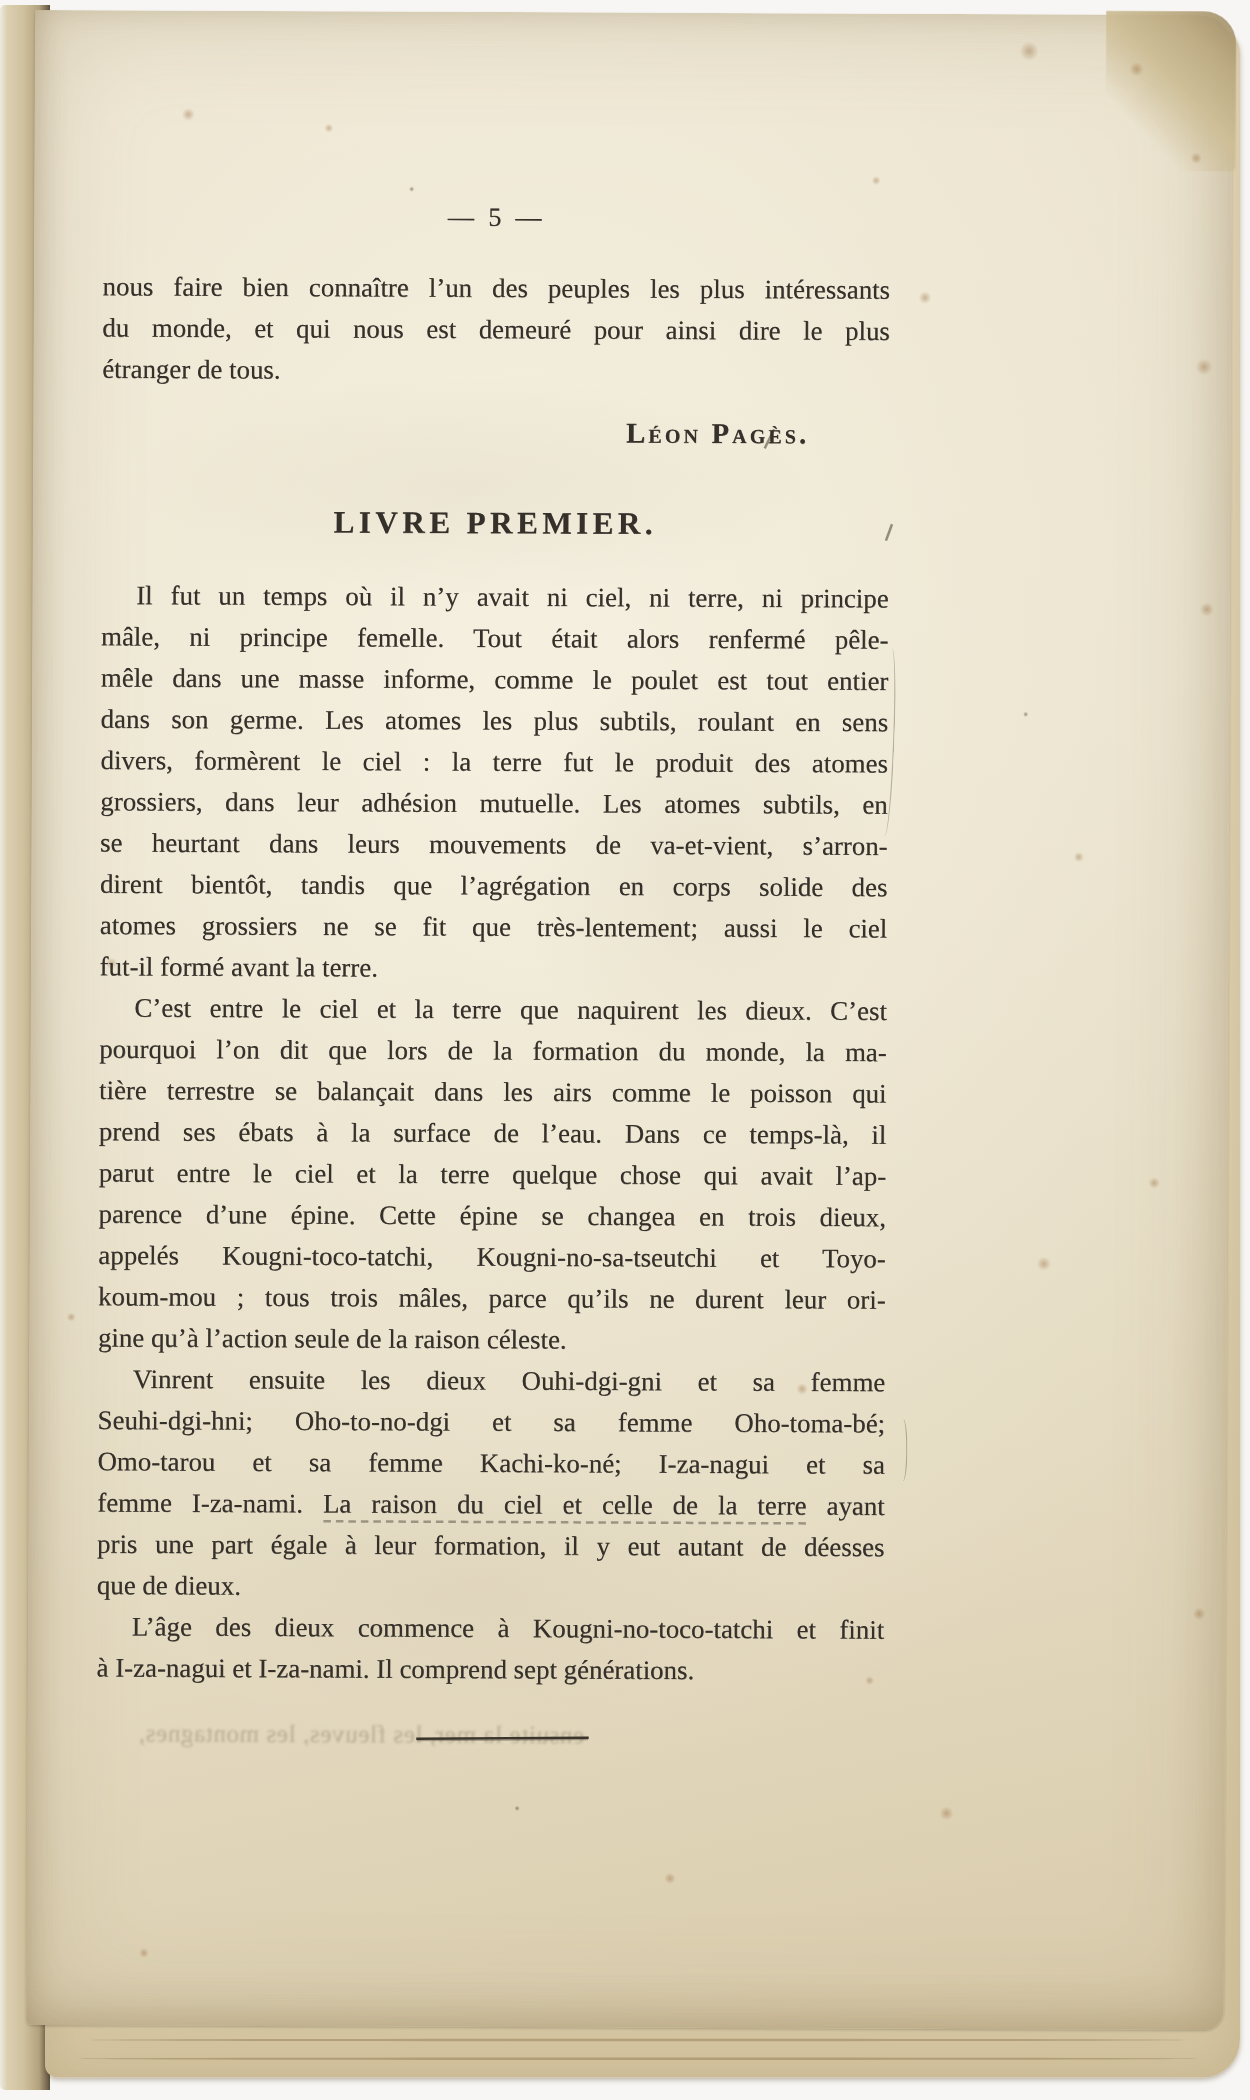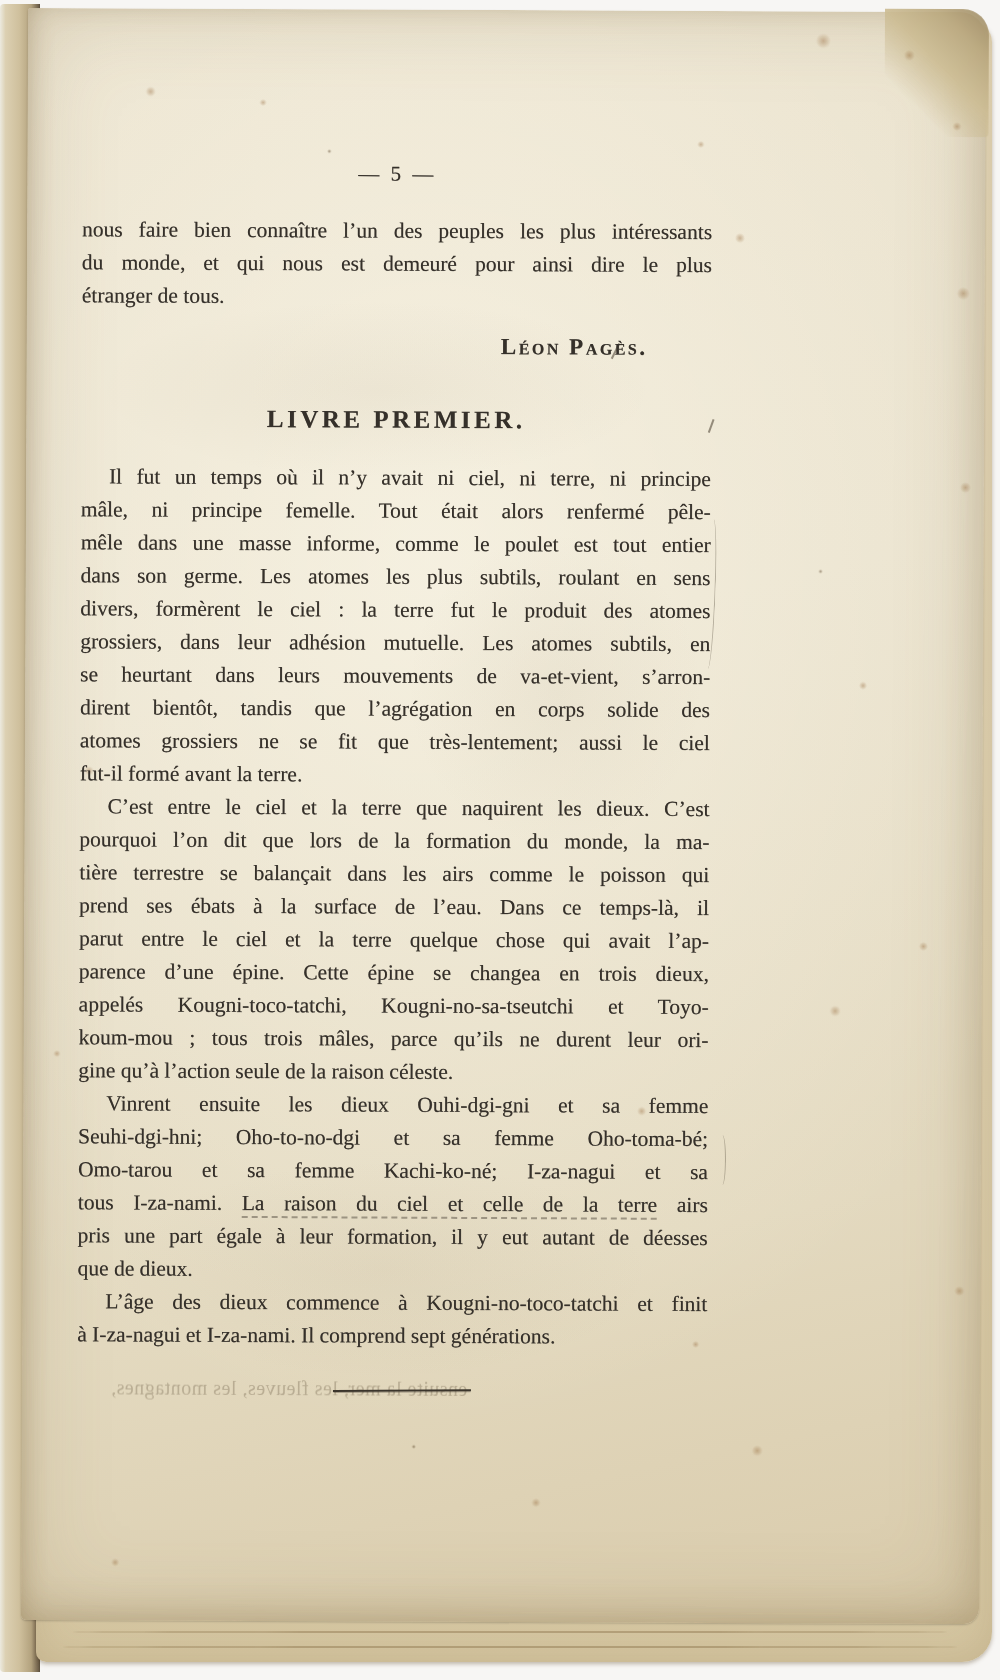--- a/index.html
+++ b/index.html
@@ -188,21 +188,21 @@
           <div class="line jl">parence d’une épine. Cette épine se changea en trois dieux,</div>
           <div class="line jl">appelés Kougni-toco-tatchi, Kougni-no-sa-tseutchi et Toyo-</div>
           <div class="line jl">koum-mou ; tous trois mâles, parce qu’ils ne durent leur ori-</div>
           <div class="line ll">gine qu’à l’action seule de la raison céleste.</div>
         </div>
 
         <div>
           <div class="line jl ind">Vinrent ensuite les dieux Ouhi-dgi-gni et sa femme</div>
           <div class="line jl">Seuhi-dgi-hni; Oho-to-no-dgi et sa femme Oho-toma-bé;</div>
           <div class="line jl">Omo-tarou et sa femme Kachi-ko-né; I-za-nagui et sa</div>
-          <div class="line jl"><span>tous I-za-nami. </span><span class="pencil-underline">La raison du ciel et celle de la terre</span><span> airs</span></div>
+          <div class="line jl"><span>femme I-za-nami. </span><span class="pencil-underline">La raison du ciel et celle de la terre</span><span> ayant</span></div>
           <div class="line jl">pris une part égale à leur formation, il y eut autant de déesses</div>
           <div class="line ll">que de dieux.</div>
         </div>
 
         <div>
           <div class="line jl ind">L’âge des dieux commence à Kougni-no-toco-tatchi et finit</div>
           <div class="line ll">à I-za-nagui et I-za-nami. Il comprend sept générations.</div>
         </div>
 
       </div>

